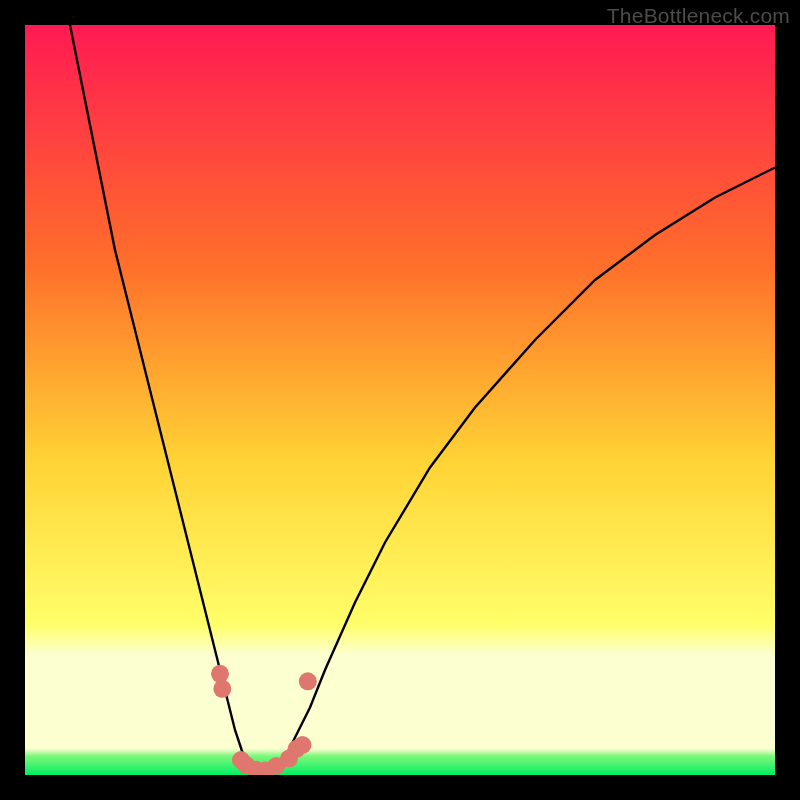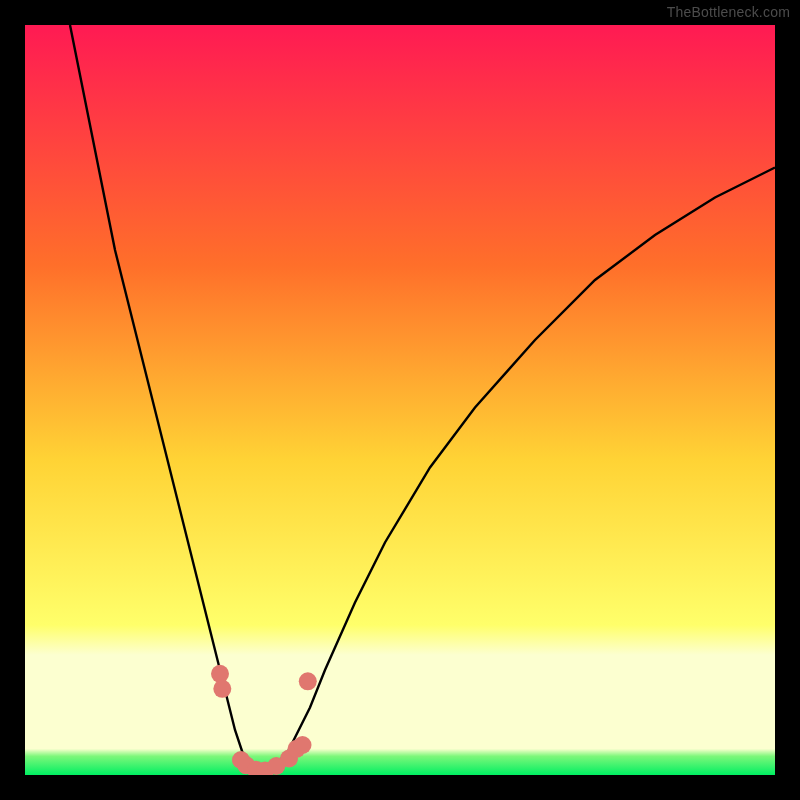--- a/index.html
+++ b/index.html
@@ -23,21 +23,21 @@
     top: 25px;
     width: 750px;
     height: 750px;
     overflow: hidden;
   }
   .watermark {
     position: absolute;
     top: 4px;
     right: 10px;
     color: #4c4c4c;
-    font-size: 14px;
+    font-size: 21px;
     font-weight: 500;
     letter-spacing: 0.2px;
     z-index: 50;
   }
   svg { display: block; }
 </style>
 </head>
 <body>
 
 <div class="frame">

